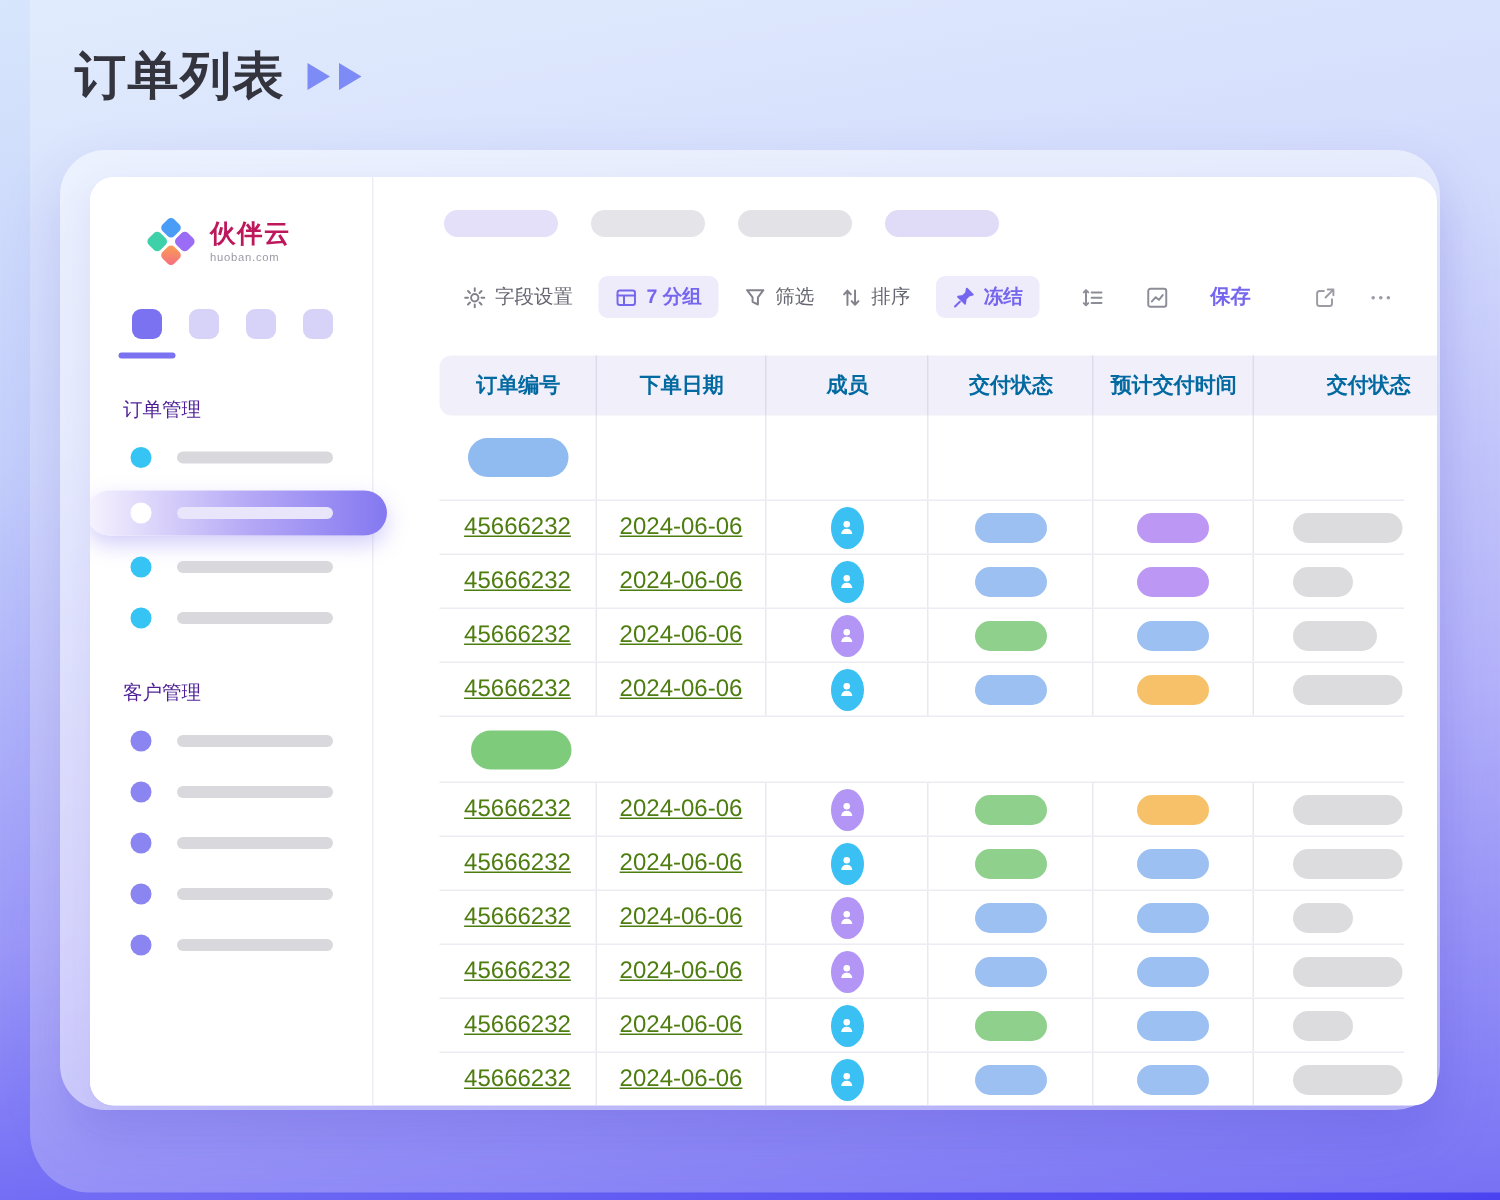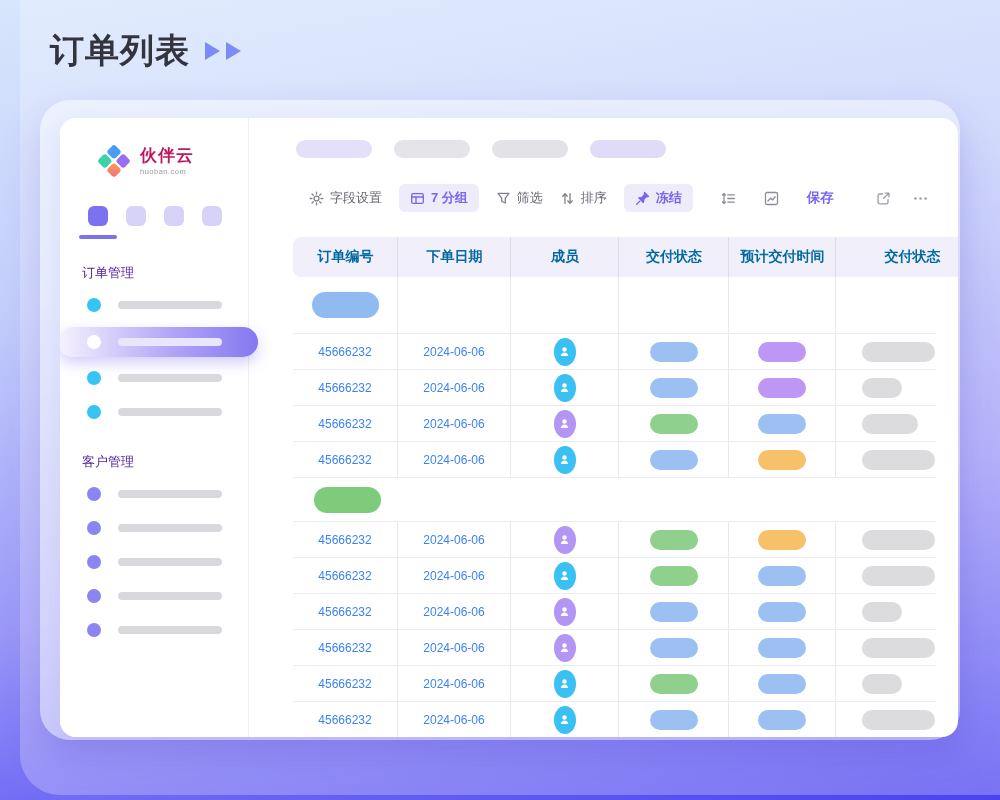--- a/index.html
+++ b/index.html
@@ -65,21 +65,21 @@
   .hcell:not(:last-child)::after{content:"";position:absolute;right:0;top:0;bottom:0;width:1px;background:#dedcec;}
   .tbody{width:643px;}
   .grow{border-bottom:1px solid #ececf2;}
   .grow.lines{height:56px;display:grid;grid-template-columns:105px 113px 108px 110px 107px 100px;}
   .grow.lines .gcell{border-right:1px solid #e9e8f1;display:flex;align-items:center;justify-content:center;}
   .grow.lines .gcell:last-child{border-right:none;}
   .grow.plain{height:43px;display:flex;align-items:center;}
   .grow.plain .group-pill{margin-left:21px;}
   .group-pill{width:67px;height:26px;border-radius:13px;}
   .trow{height:35px;display:grid;grid-template-columns:105px 113px 108px 110px 107px 100px;border-bottom:1px solid #ececf2;cursor:pointer;}
-  .cell{display:flex;align-items:center;justify-content:center;border-right:1px solid #e9e8f1;font-size:12px;color:#3b82f6;}
+  .cell{display:flex;align-items:center;justify-content:center;border-right:1px solid #e9e8f1;font-size:16px;color:#4d7c0f;text-decoration:underline;}
   .cell:last-child{border-right:none;justify-content:flex-start;padding-left:26px;}
   .status-pill{width:48px;height:20px;border-radius:10px;}
   .eta-pill{height:20px;border-radius:10px;background:#dcdcdf;}
   .eta-long{width:73px;}.eta-medium{width:56px;}.eta-short{width:40px;}
   .avatar{width:22px;height:28px;border-radius:50%;display:flex;align-items:center;justify-content:center;}
 </style>
 </head>
 <body>
 
 <div class="bg-overlay"></div>

